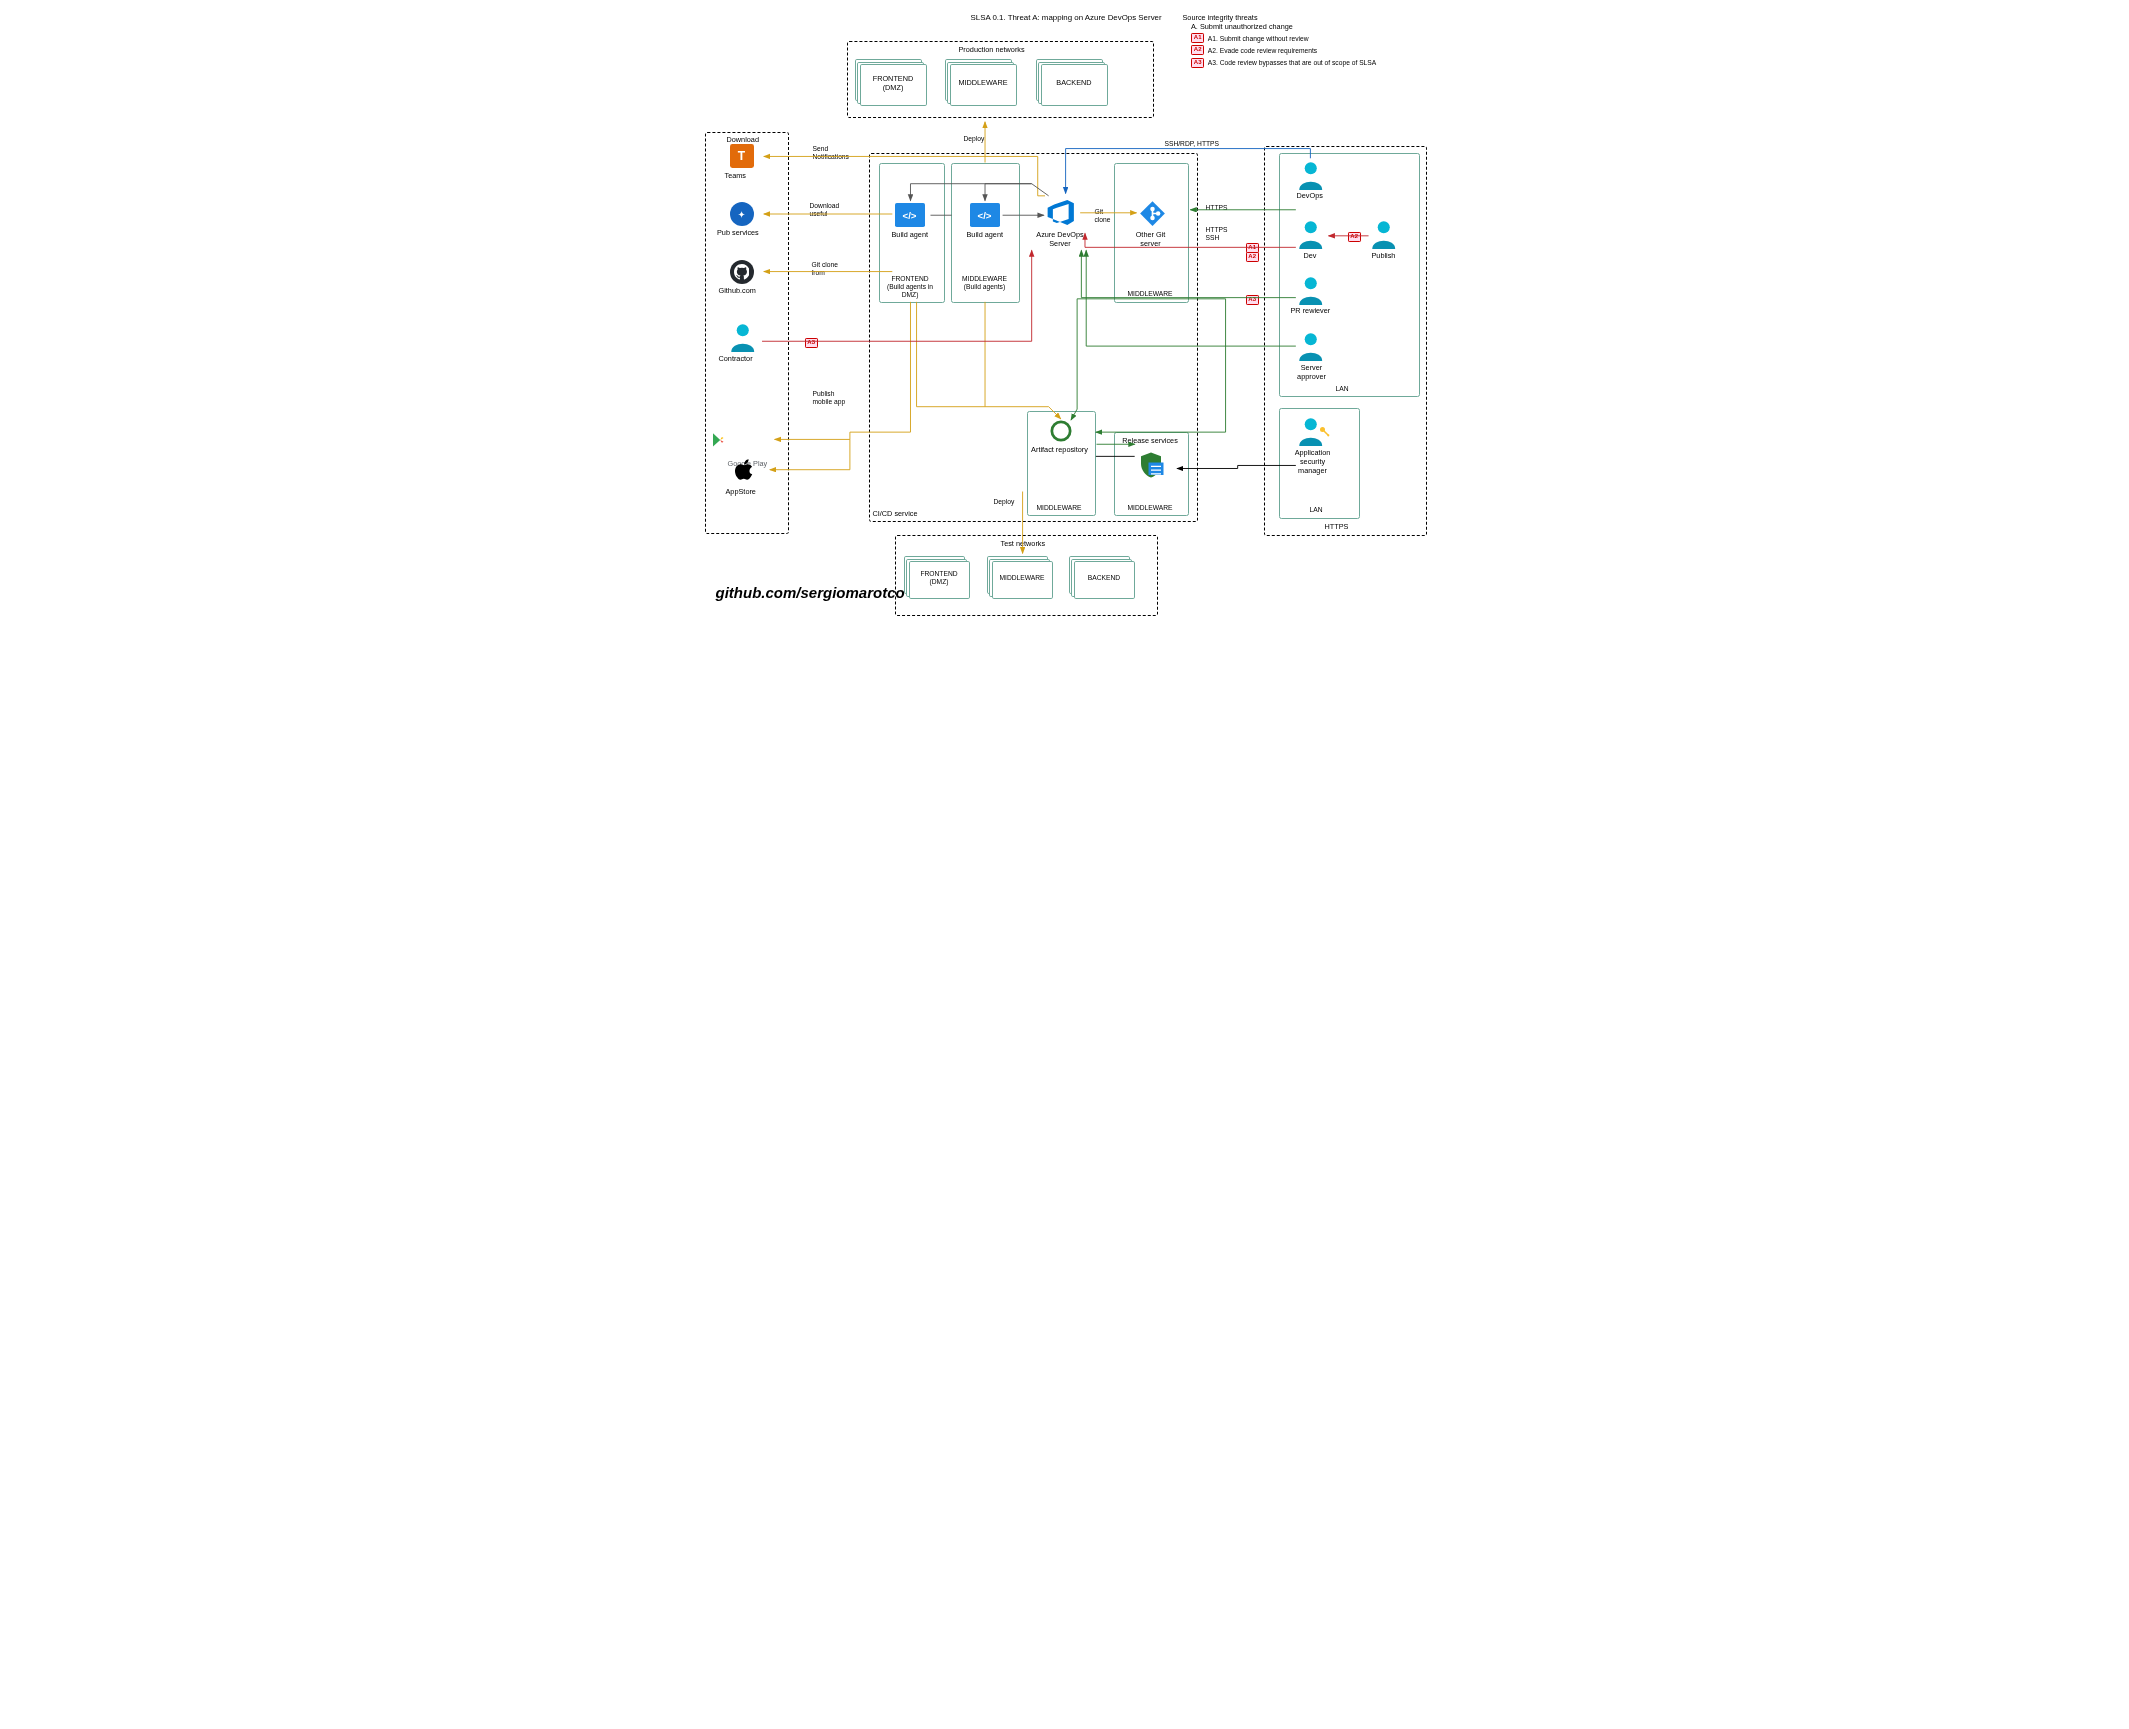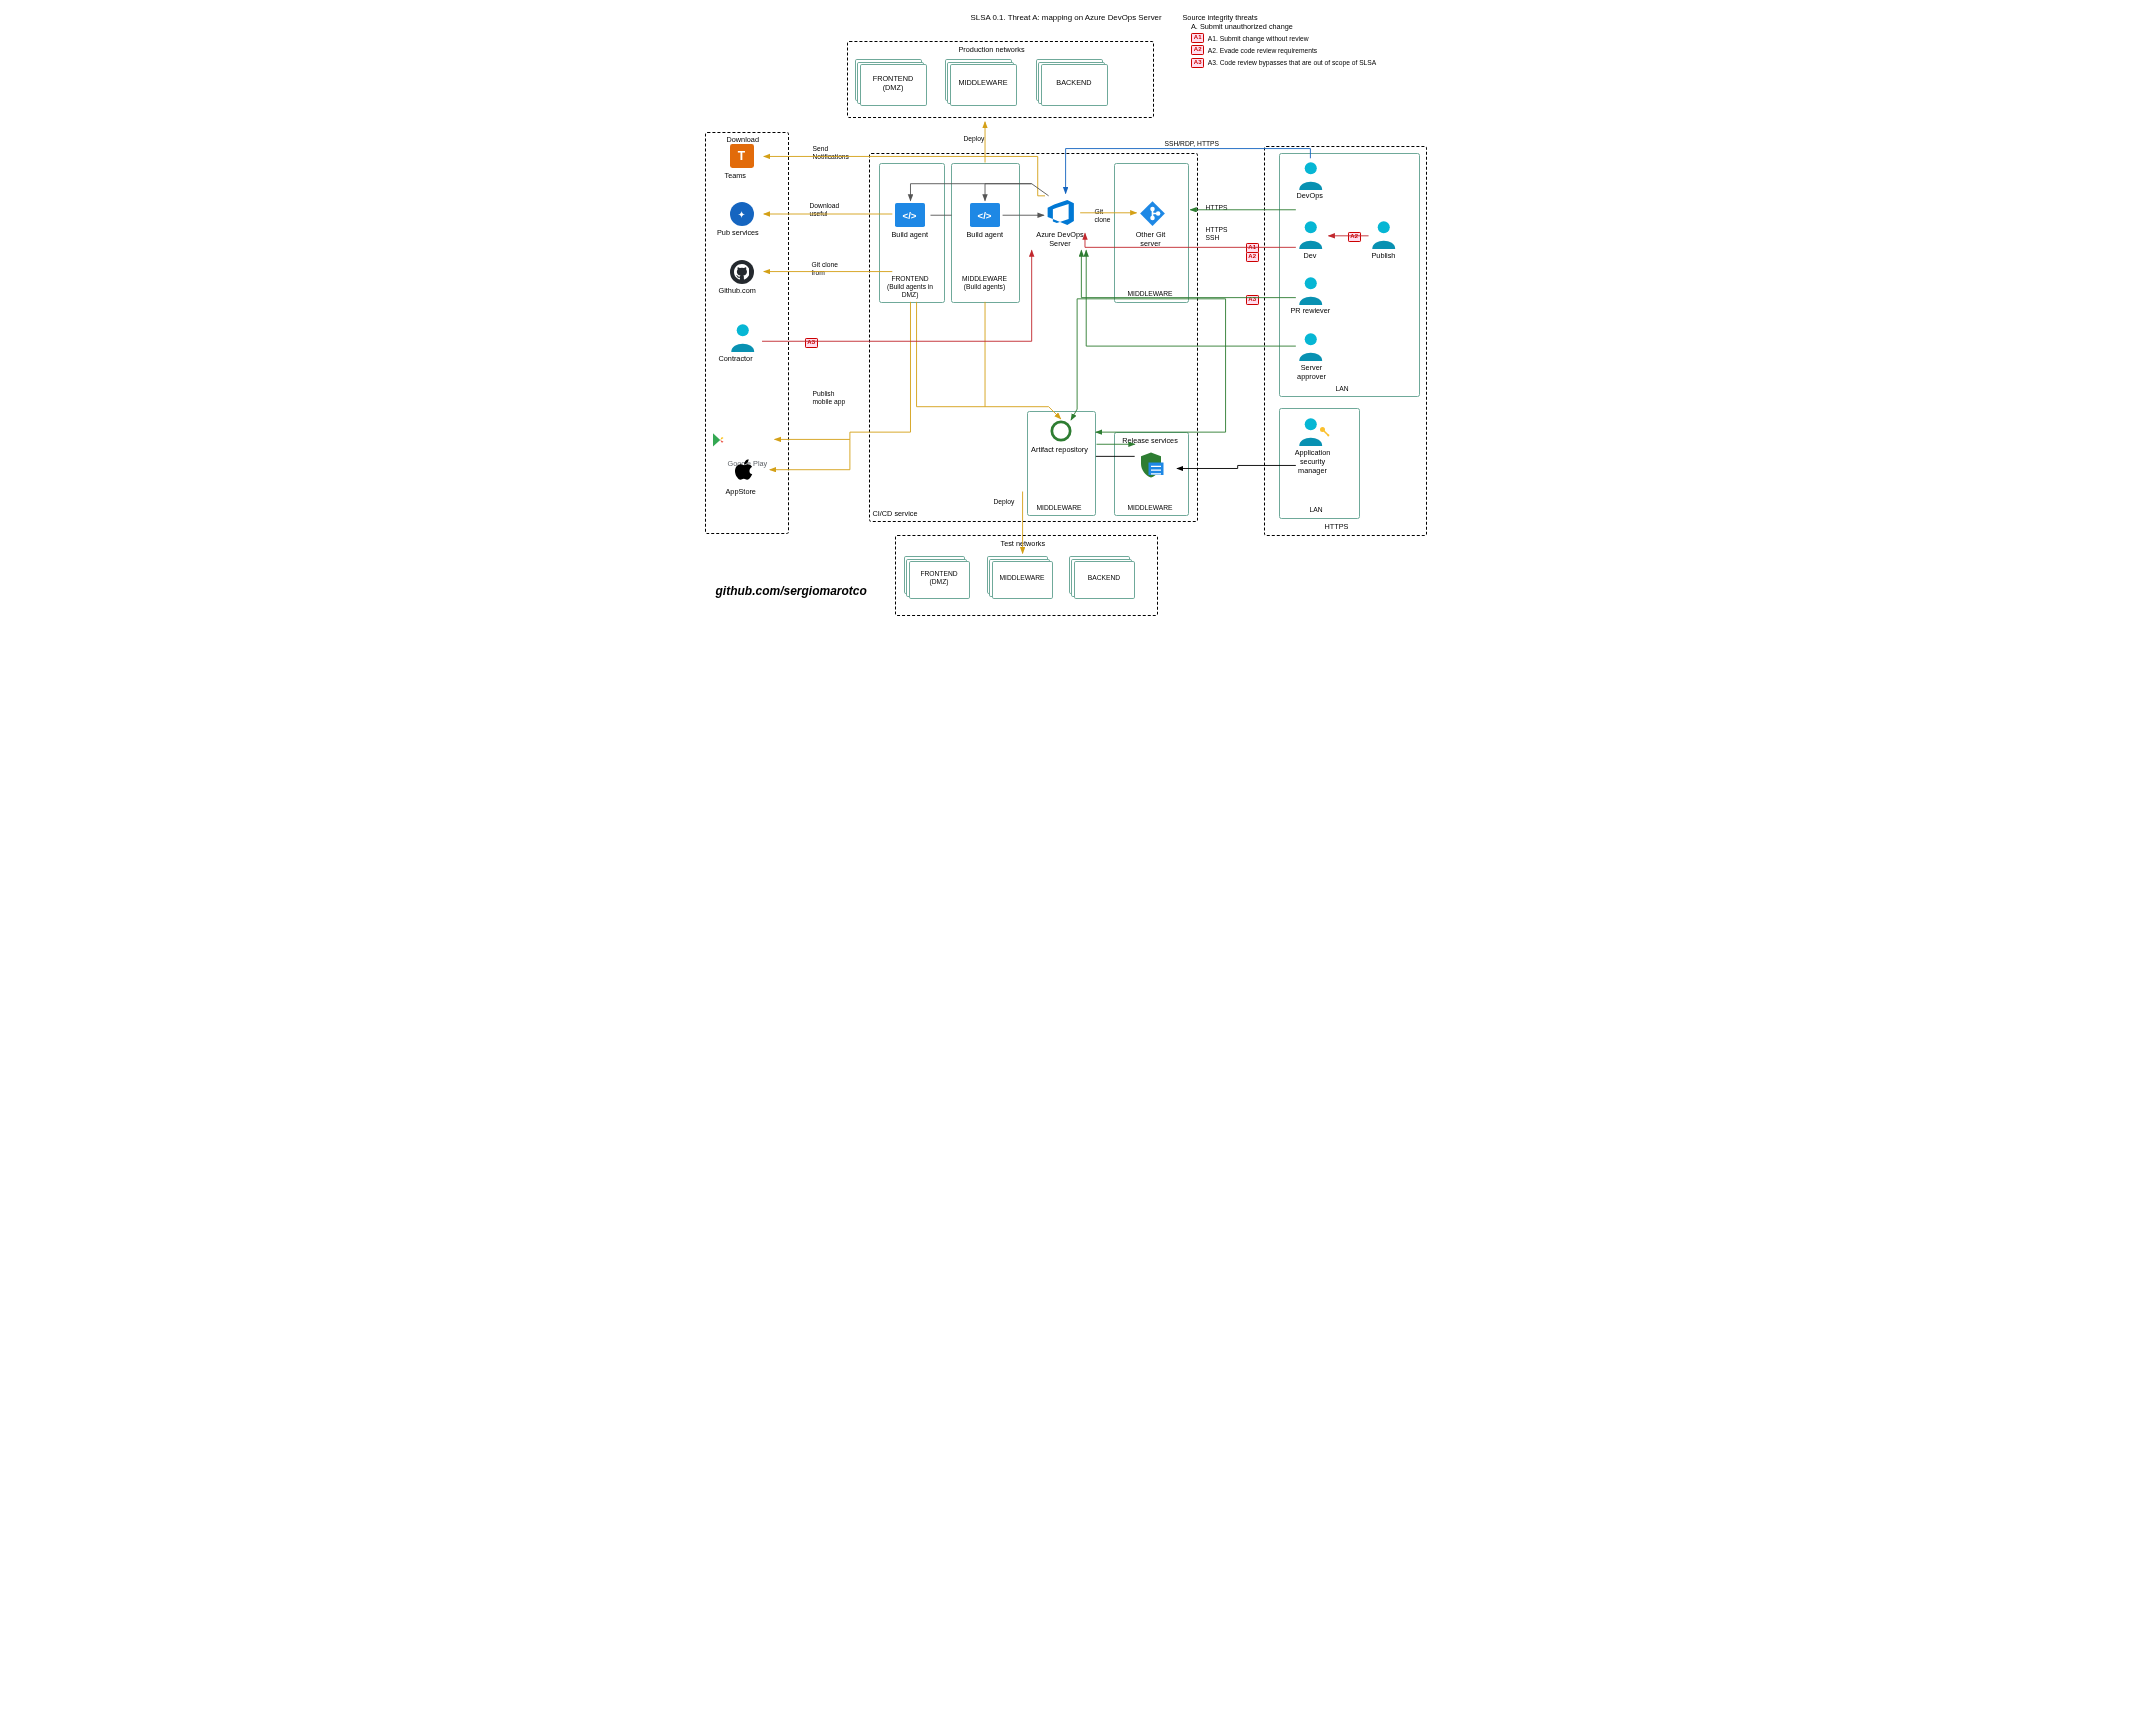--- a/index.html
+++ b/index.html
@@ -8,21 +8,21 @@
   .box-dashed{position:absolute;border:1.2px dashed #000;border-radius:2.4px}
   .box-solid{position:absolute;border:1.2px solid #6fa99a;border-radius:2.4px;background:#fff}
   .lbl{position:absolute;font-size:7.3px;text-align:center;line-height:1.2}
   .lbl-small{font-size:6.7px}
   .badge{display:inline-block;border:0.6px solid #c00;background:#fde;color:#c00;font-size:6px;padding:0 1.8px;border-radius:1.2px;font-weight:bold;line-height:7.9px}
   .stack{position:absolute}
   .stack .sb{position:absolute;width:100%;height:100%;border:1.2px solid #6fa99a;background:#fff;border-radius:1.8px;box-sizing:border-box}
   .blue-box{background:#1e88e5;border-radius:1.8px;display:flex;align-items:center;justify-content:center;color:#fff;font-weight:bold}
   svg{position:absolute;top:0;left:0;pointer-events:none}
   .legend-row{display:flex;align-items:center;gap:3.6px;font-size:6.7px;margin-bottom:2.4px}
-  .attribution{position:absolute;font-size:12px;font-weight:bold;font-style:italic}
+  .attribution{position:absolute;font-size:15px;font-weight:bold;font-style:italic}
 </style>
 </head>
 <body>
 
 <div class="canvas">
 
   <div class="title" style="left:279px;top:4.8px">SLSA 0.1. Threat A: mapping on Azure DevOps Server</div>
   <div class="attribution" style="left:24px;top:576px">github.com/sergiomarotco</div>
 
   <div style="position:absolute;left:491px;top:4.8px;font-size:7.3px">

